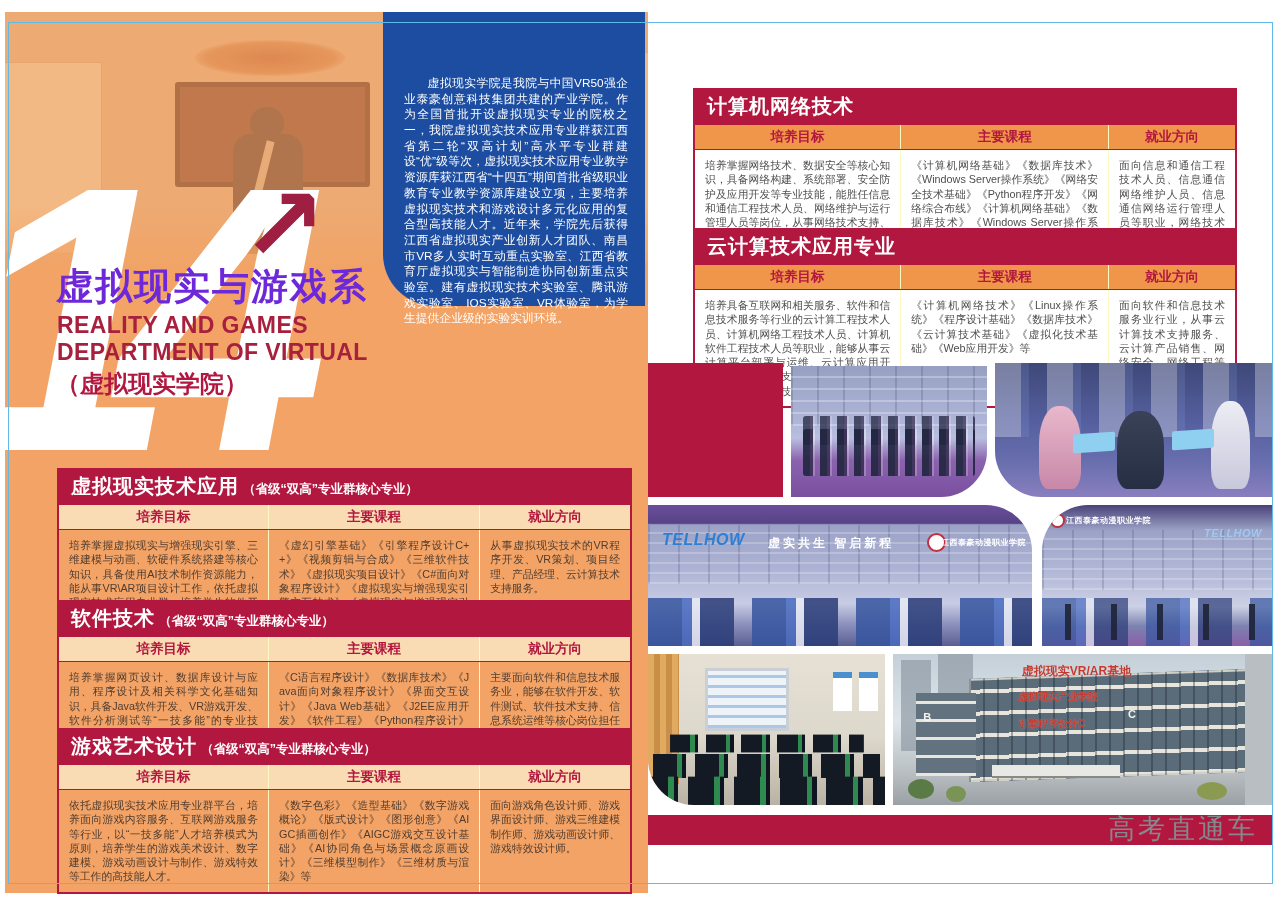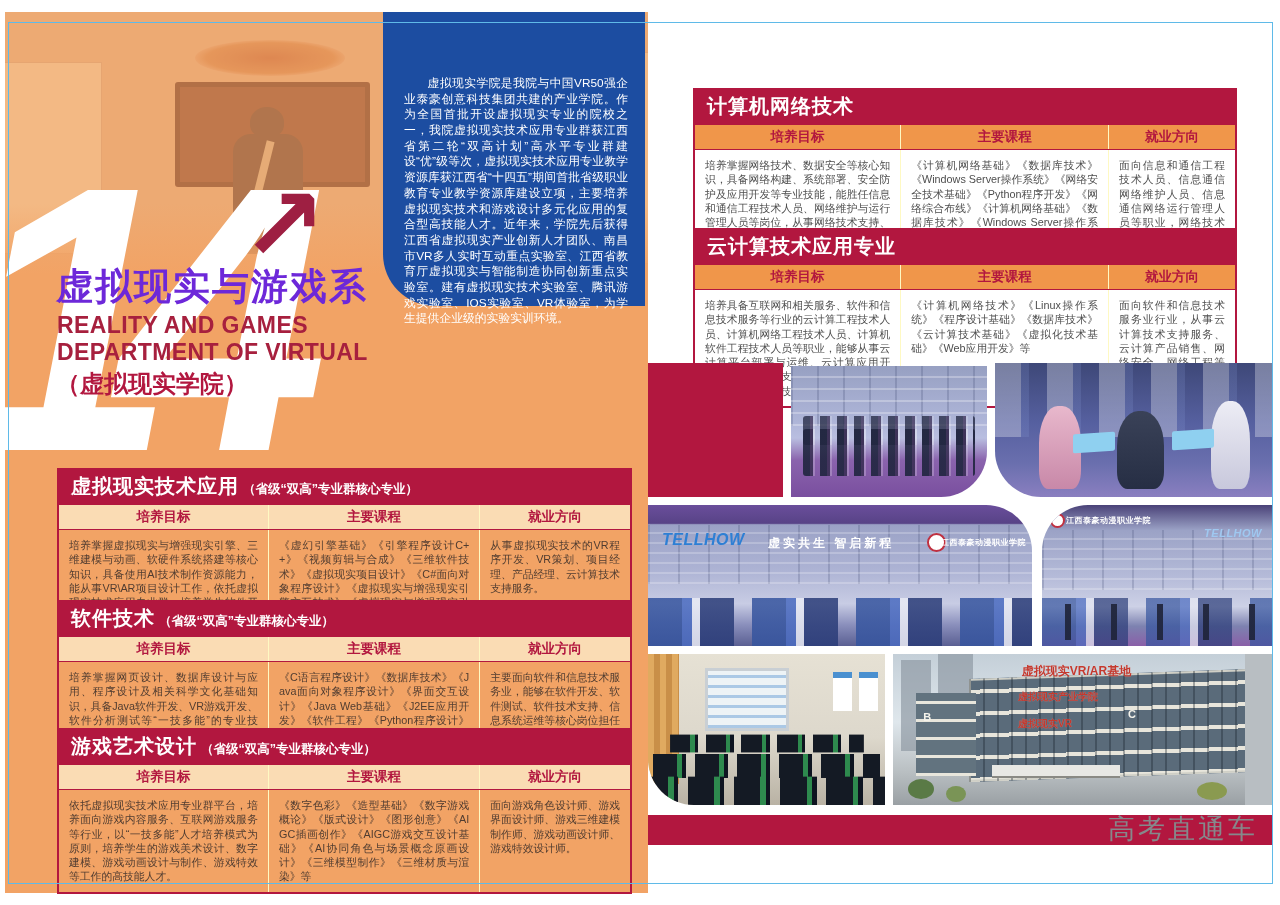--- a/index.html
+++ b/index.html
@@ -295,21 +295,21 @@
 
 <div class="abs photo photo-building">
   <div class="tower" style="left:2%;top:4%;width:8%;height:60%;"></div>
   <div class="tower" style="left:12%;top:0;width:9%;height:70%;"></div>
   <div class="bldg">
     <div class="bldg-mullions"></div>
   </div>
   <div class="bldg-wing"></div>
   <div class="bldg-sign" style="left:34%;top:6%;font-size:12px;">虚拟现实VR/AR基地</div>
   <div class="bldg-sign" style="left:33%;top:24%;font-size:10px;">虚拟现实产业学院</div>
-  <div class="bldg-sign" style="left:33%;top:42%;font-size:10px;">虚拟现实VR</div>
+  <div class="bldg-sign" style="left:33%;top:42%;font-size:10px;">引擎程序设计C</div>
   <div class="bldg-letter" style="left:8%;top:38%;">B</div>
   <div class="bldg-letter" style="left:62%;top:36%;">C</div>
   <div class="canopy"></div>
   <div class="tree" style="left:4%;bottom:4%;width:26px;height:20px;background:#5A7A46;"></div>
   <div class="tree" style="left:14%;bottom:2%;width:20px;height:16px;background:#7A9456;"></div>
   <div class="tree" style="right:12%;bottom:3%;width:30px;height:18px;background:#8A9A50;"></div>
   <div class="road"></div>
 </div>
 
 <div class="abs footer-bar"></div>

